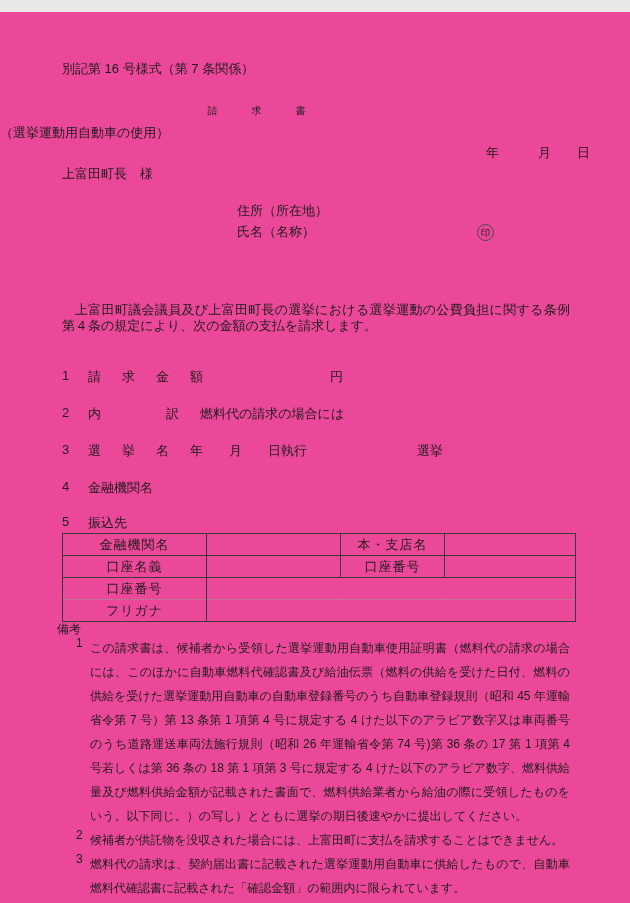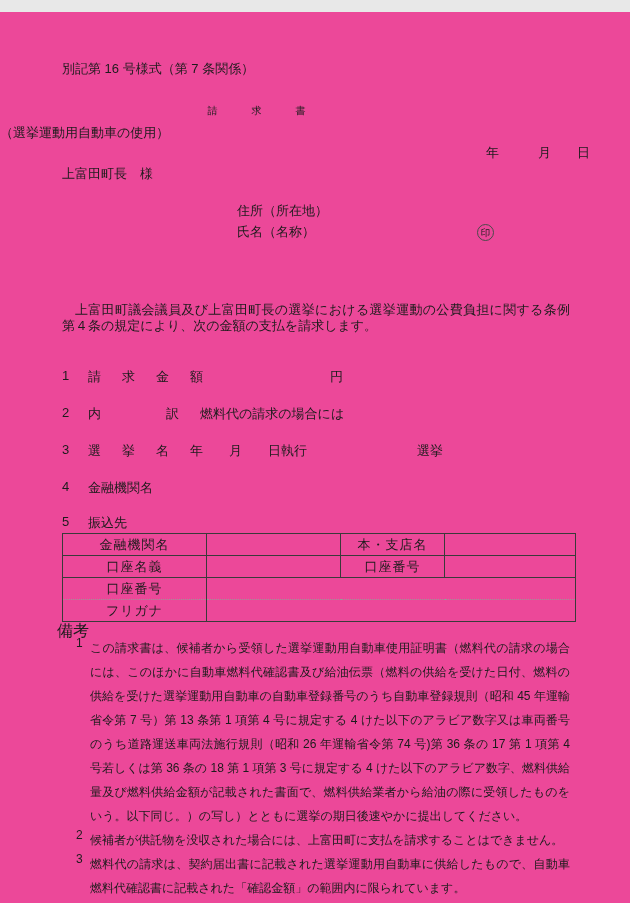--- a/index.html
+++ b/index.html
@@ -50,21 +50,21 @@
   }
   table.bank td{
     border:1px solid #3a3a3a;
     height:21px;padding:0 4px;line-height:21px;
     overflow:hidden;
   }
   td.lblc{text-align:center;letter-spacing:1px;}
   td.c1{width:135px;} td.c2{width:125px;} td.c3{width:95px;} td.c4{width:122px;}
   tr.dot-b td{border-bottom:1px dotted #999;}
   tr.dot-t td{border-top:1px dotted #999;}
-  .remarks-heading{left:57px;top:609px;font-size:16px;}
+  .remarks-heading{left:57px;top:609px;font-size:12px;}
   .remarks{position:absolute;left:76px;top:624px;width:494px;font-size:12px;}
   .remark{display:flex;}
   .r-num{width:14px;flex:none;line-height:15.4px;}
   .r-text{flex:1;line-height:24px;text-align:justify;}
 </style>
 </head>
 <body>
 
 <div class="page">
 

